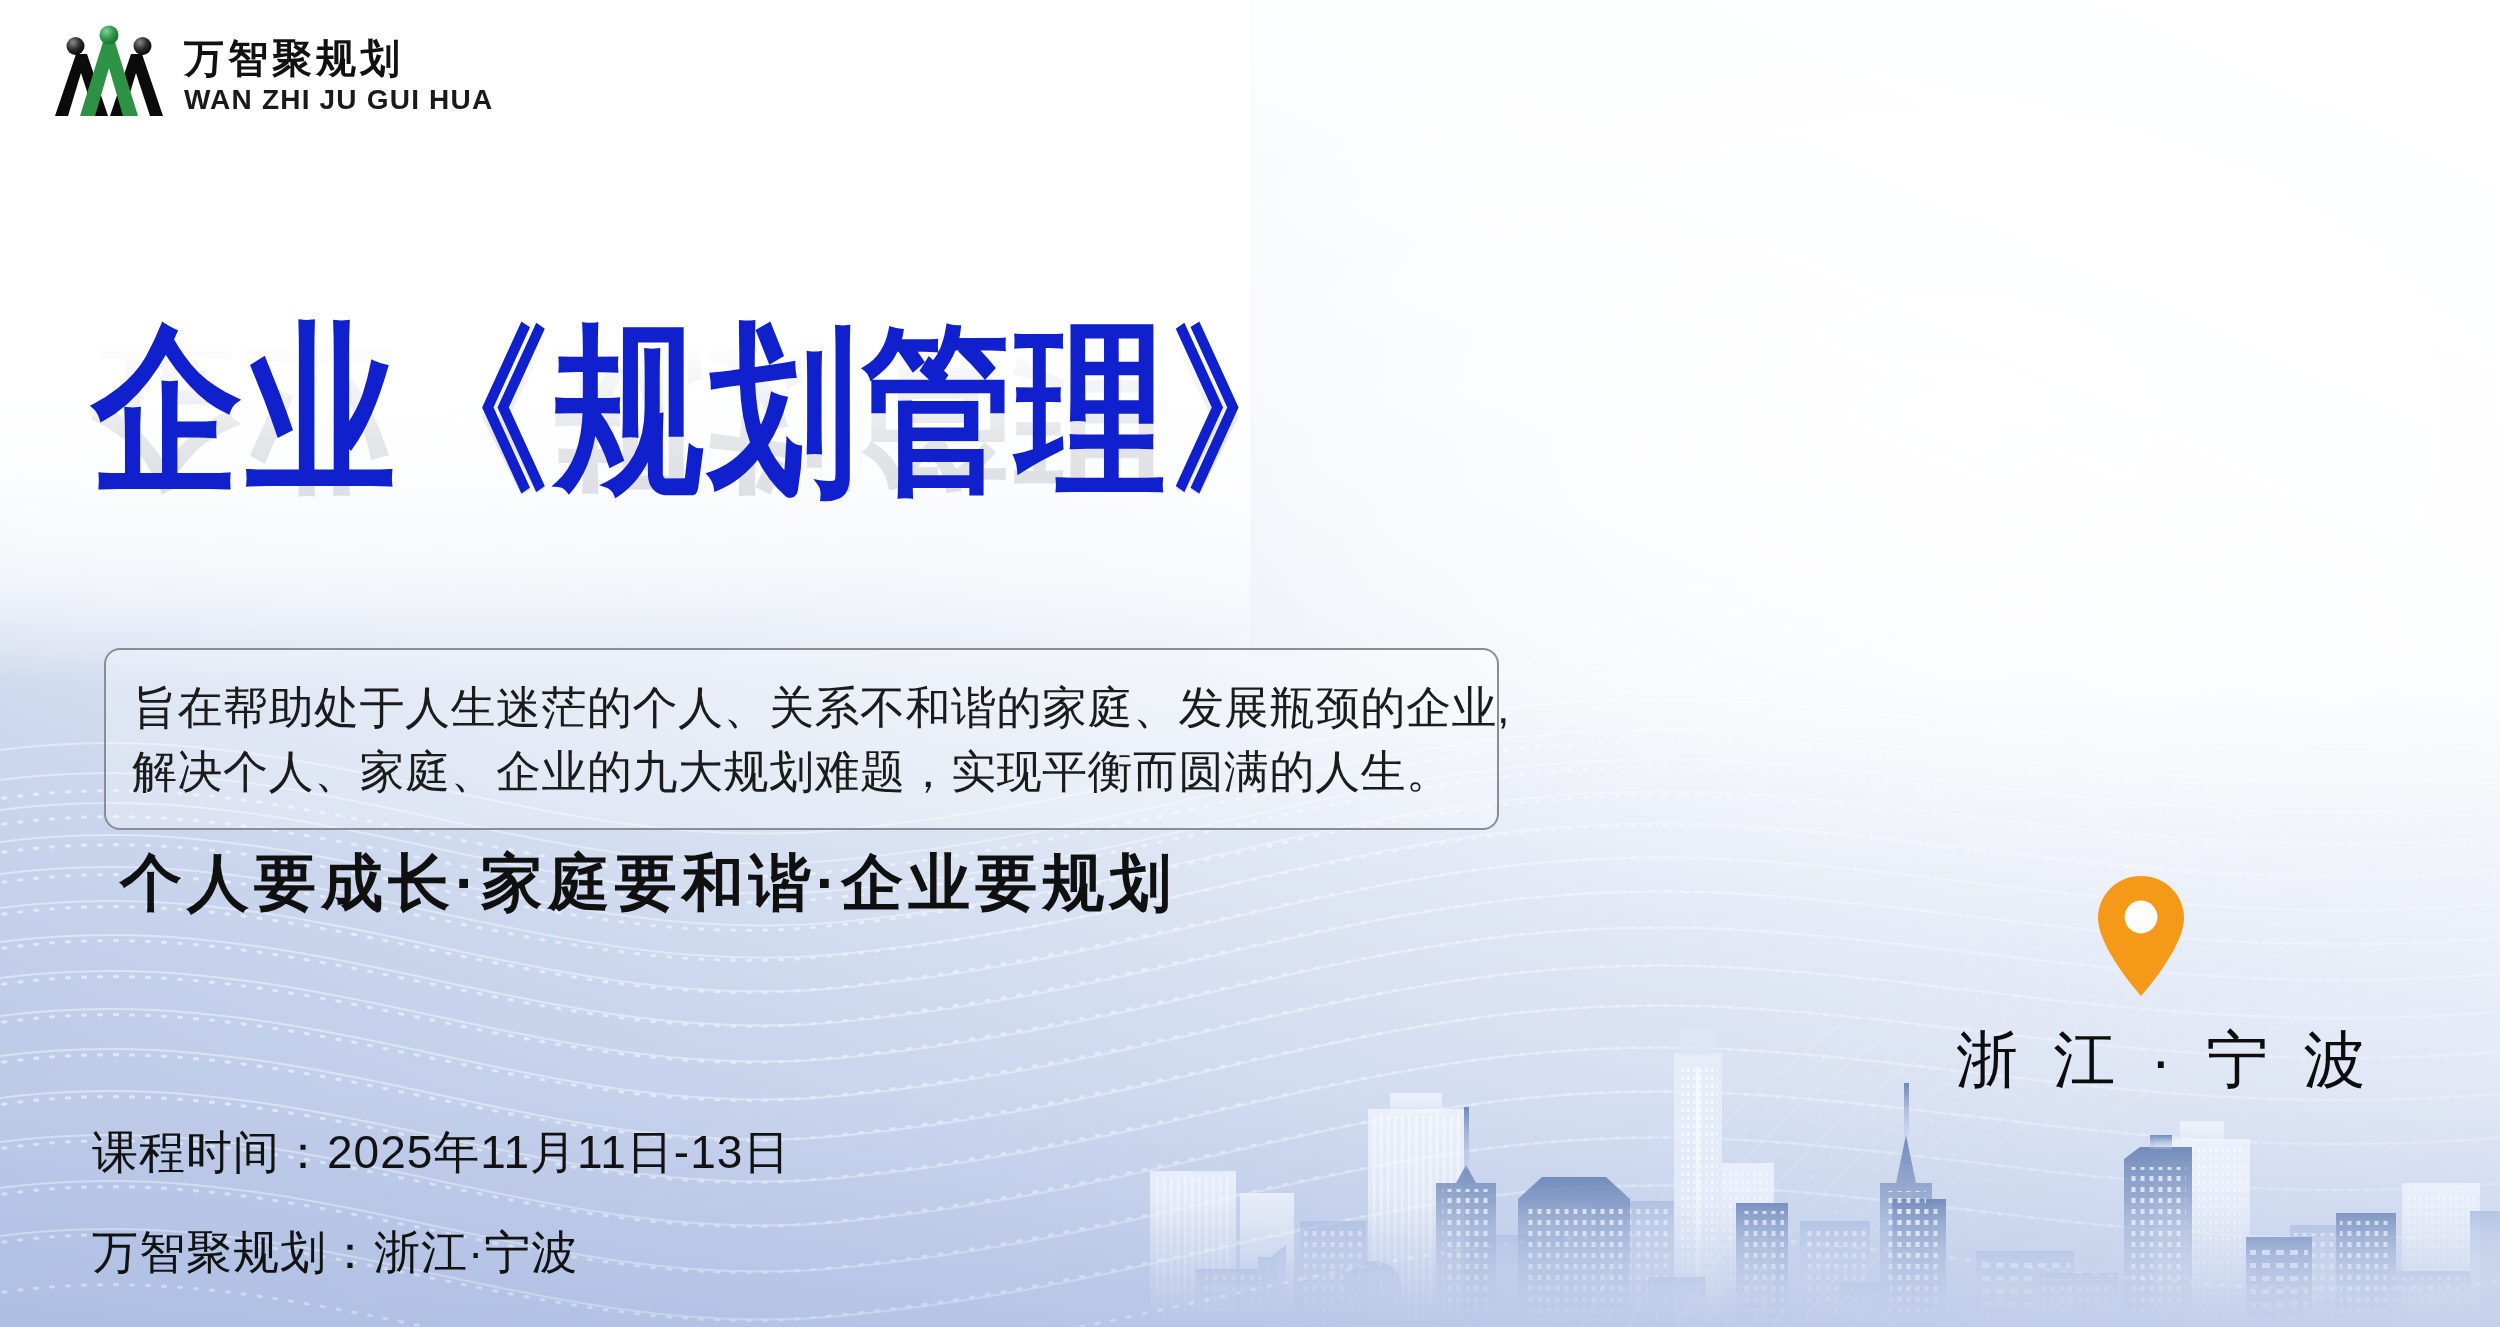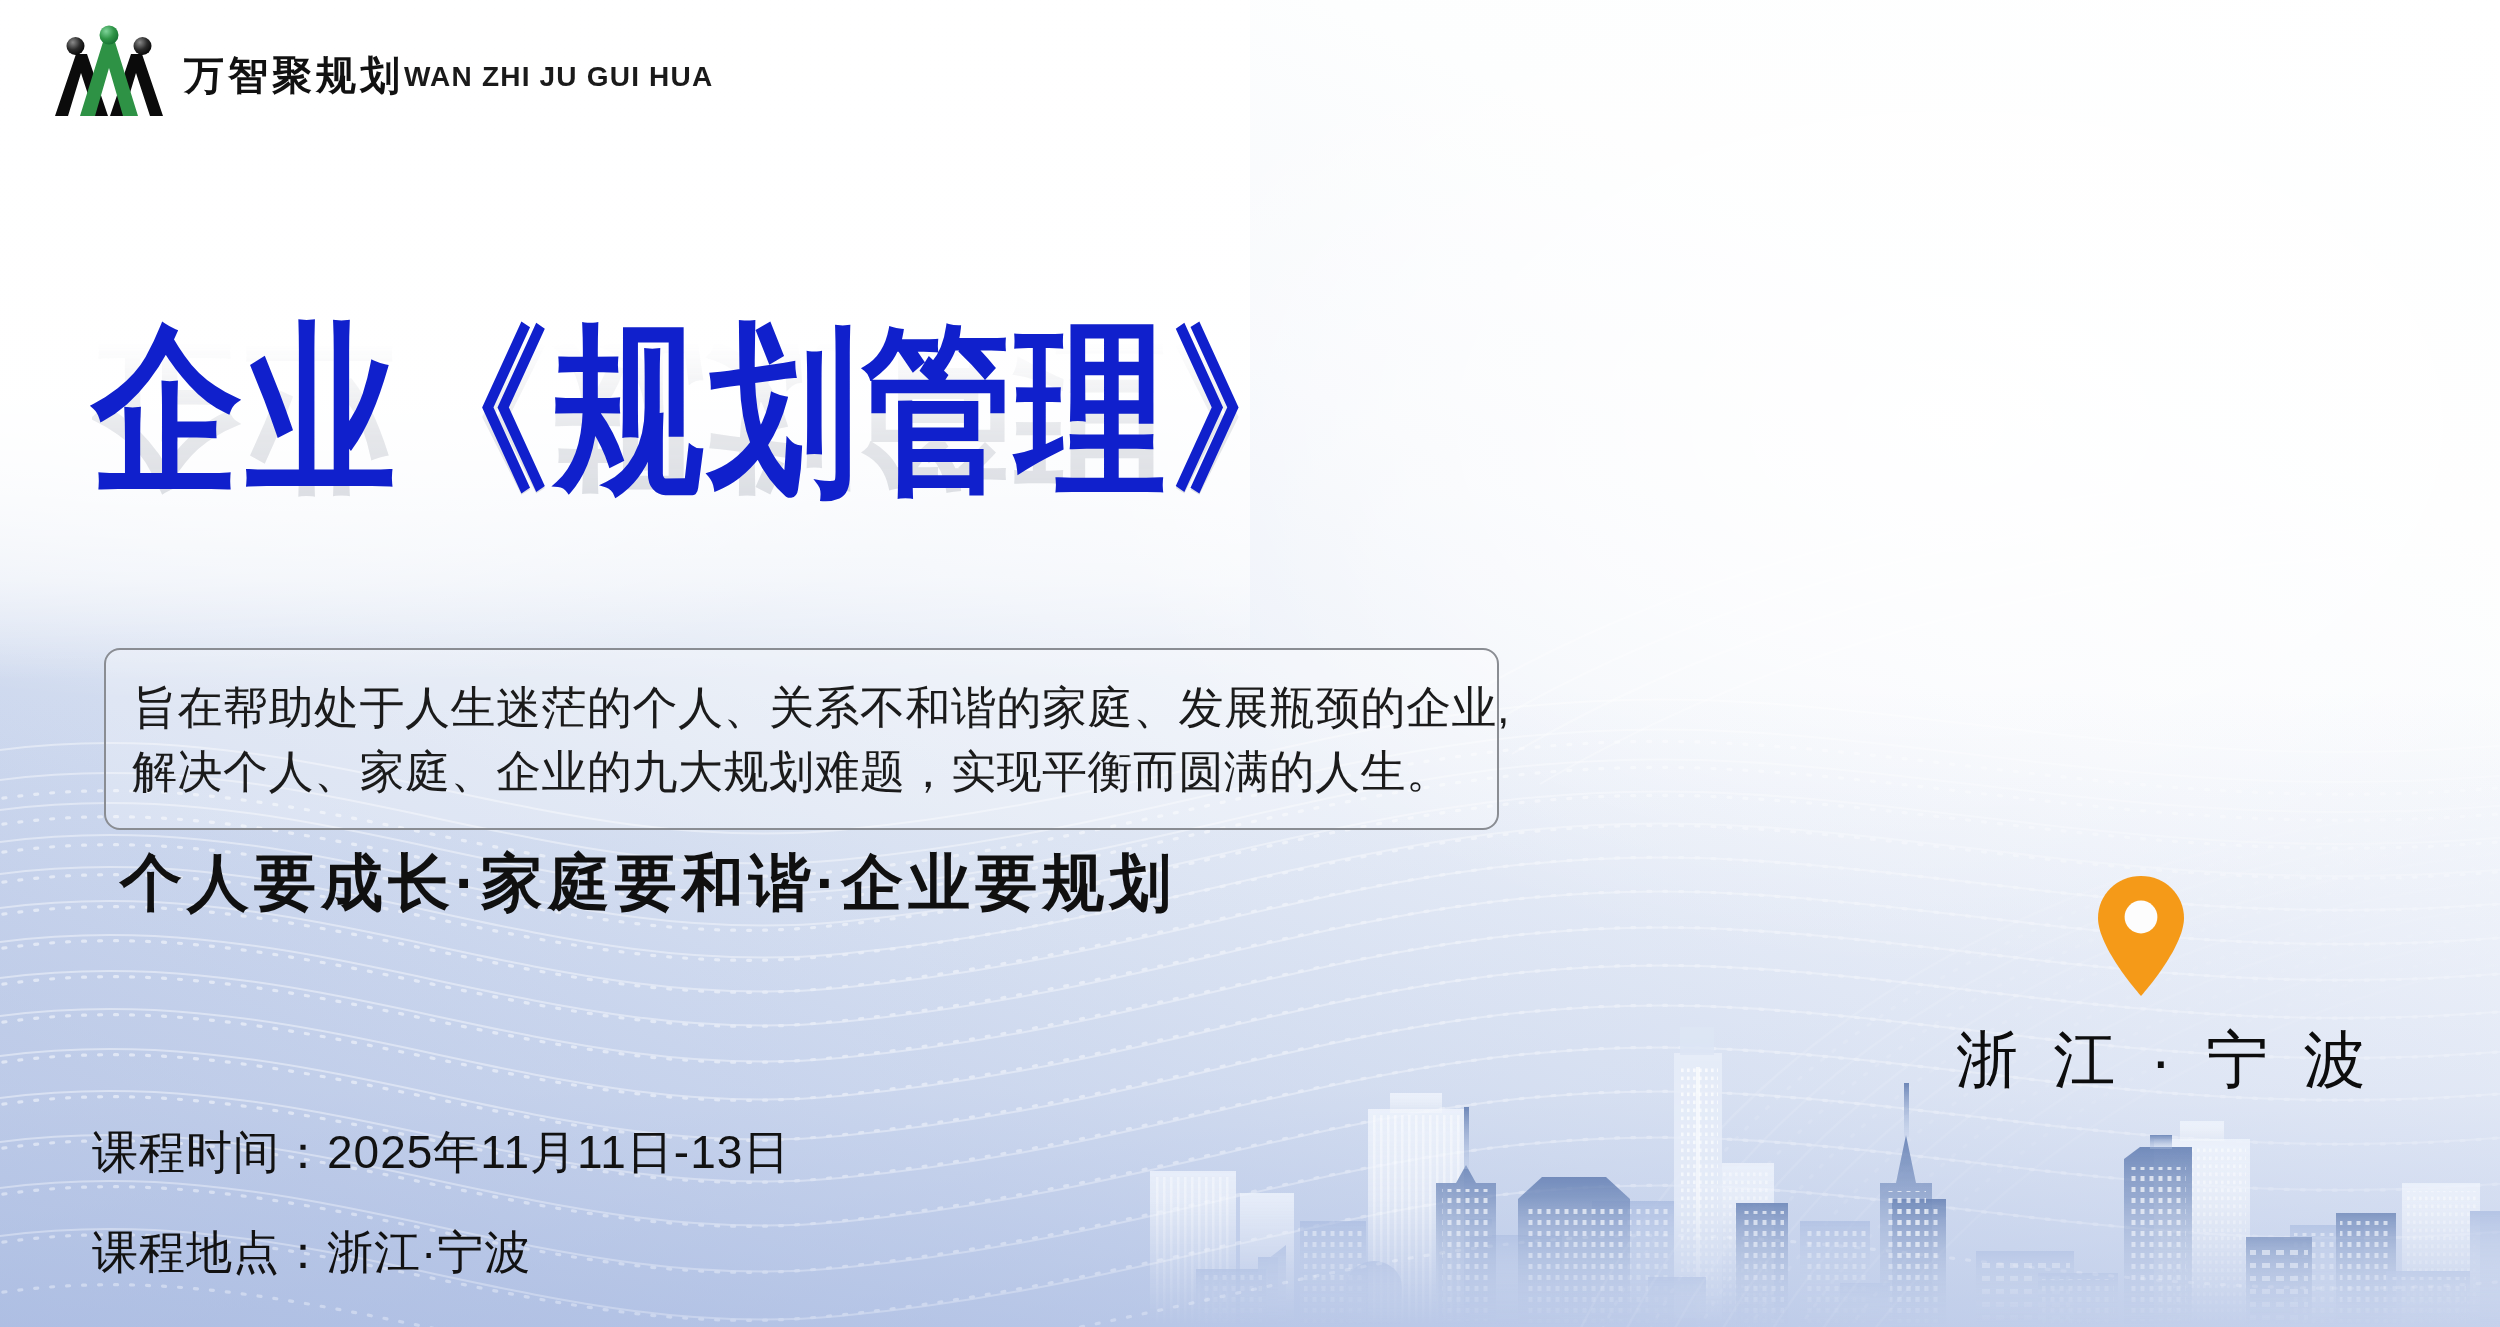--- a/index.html
+++ b/index.html
@@ -69,21 +69,21 @@
   .logo-wrap {
     position: absolute;
     left: 48px;
     top: 24px;
     display: flex;
     align-items: center;
     gap: 14px;
     z-index: 40;
   }
   .logo-mark { width: 122px; height: 104px; display:block; }
-  .logo-text { display: flex; flex-direction: row; line-height: 1; }
+  .logo-text { display: flex; flex-direction: column; line-height: 1; }
   .logo-cn {
     font-family: "Liberation Serif", "DejaVu Serif", serif;
     font-size: 40px;
     font-weight: 700;
     letter-spacing: 4px;
     color: #111111;
     white-space: nowrap;
   }
   .logo-en {
     margin-top: 7px;
@@ -496,21 +496,21 @@
 
   <div class="desc-box">
     <div class="desc-line">旨在帮助处于人生迷茫的个人、关系不和谐的家庭、发展瓶颈的企业,</div>
     <div class="desc-line">解决个人、家庭、企业的九大规划难题，实现平衡而圆满的人生。</div>
   </div>
 
   <div class="tagline">个人要成长·家庭要和谐·企业要规划</div>
 
   <div class="course-info">
     <div class="course-row">课程时间：2025年11月11日-13日</div>
-    <div class="course-row">课程地点：浙江·宁波</div>
+    <div class="course-row">万智聚规划：浙江·宁波</div>
   </div>
 
   <div class="loc-group">
     <svg class="loc-pin" width="96" height="128" viewBox="0 0 48 64">
       <path d="M24,2 C12,2 2.5,11.3 2.5,23 C2.5,38 24,62 24,62 C24,62 45.5,38 45.5,23 C45.5,11.3 36,2 24,2 Z" fill="#F59A18"></path>
       <circle cx="24" cy="22.5" r="8.2" fill="#fdfdfd"></circle>
     </svg>
     <div class="loc-label">浙 江 · 宁 波</div>
   </div>
 

